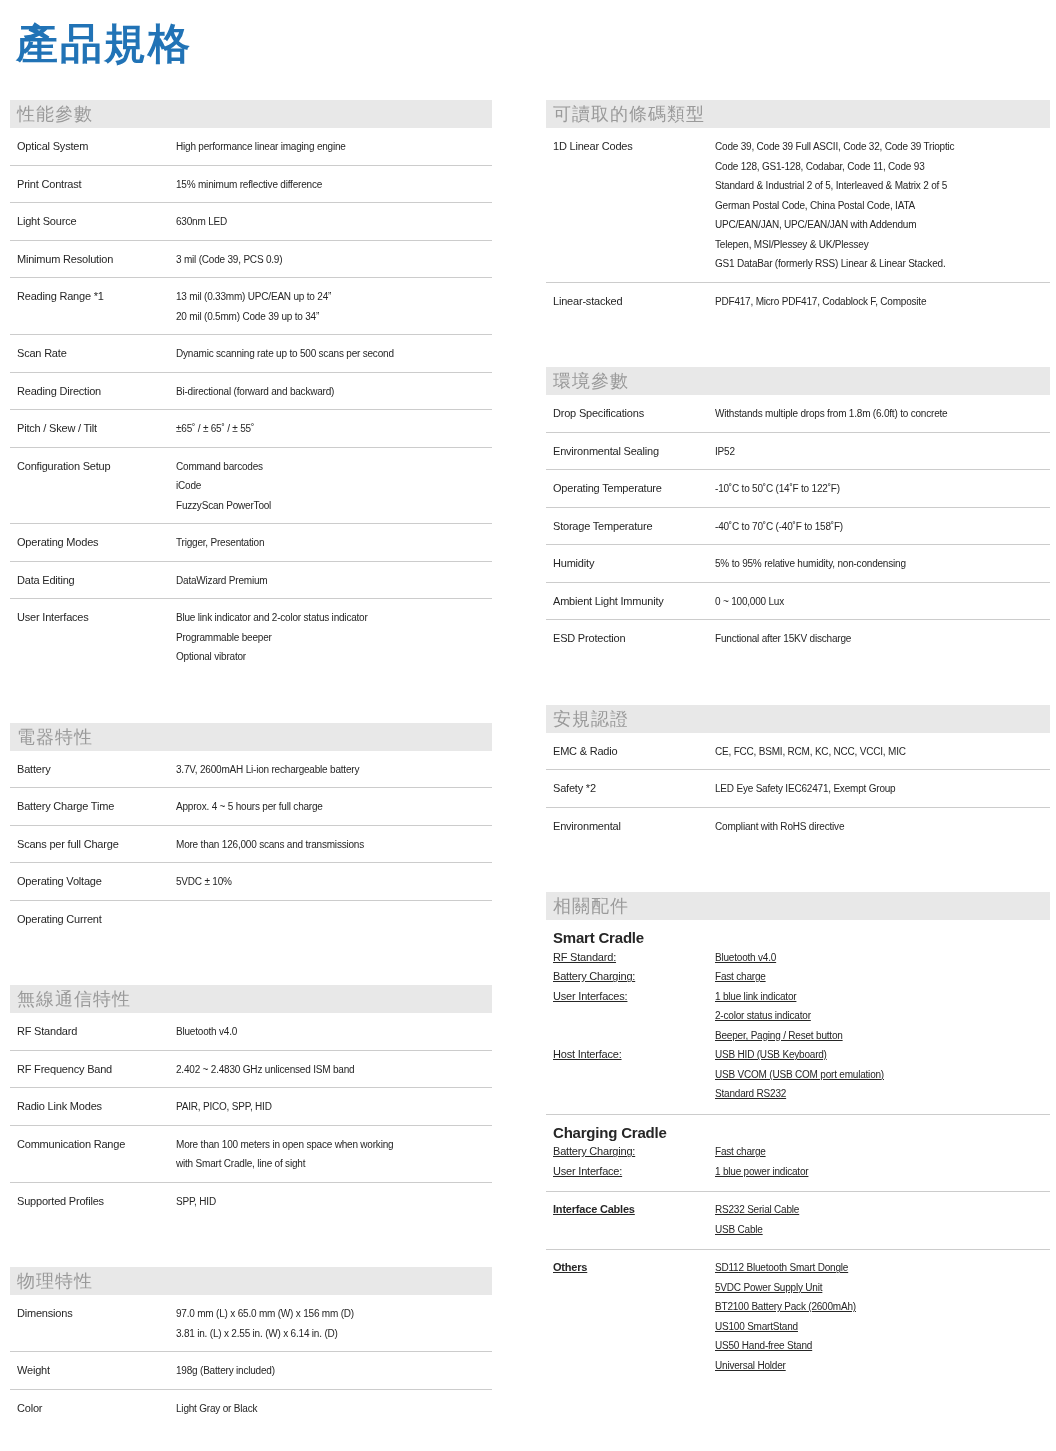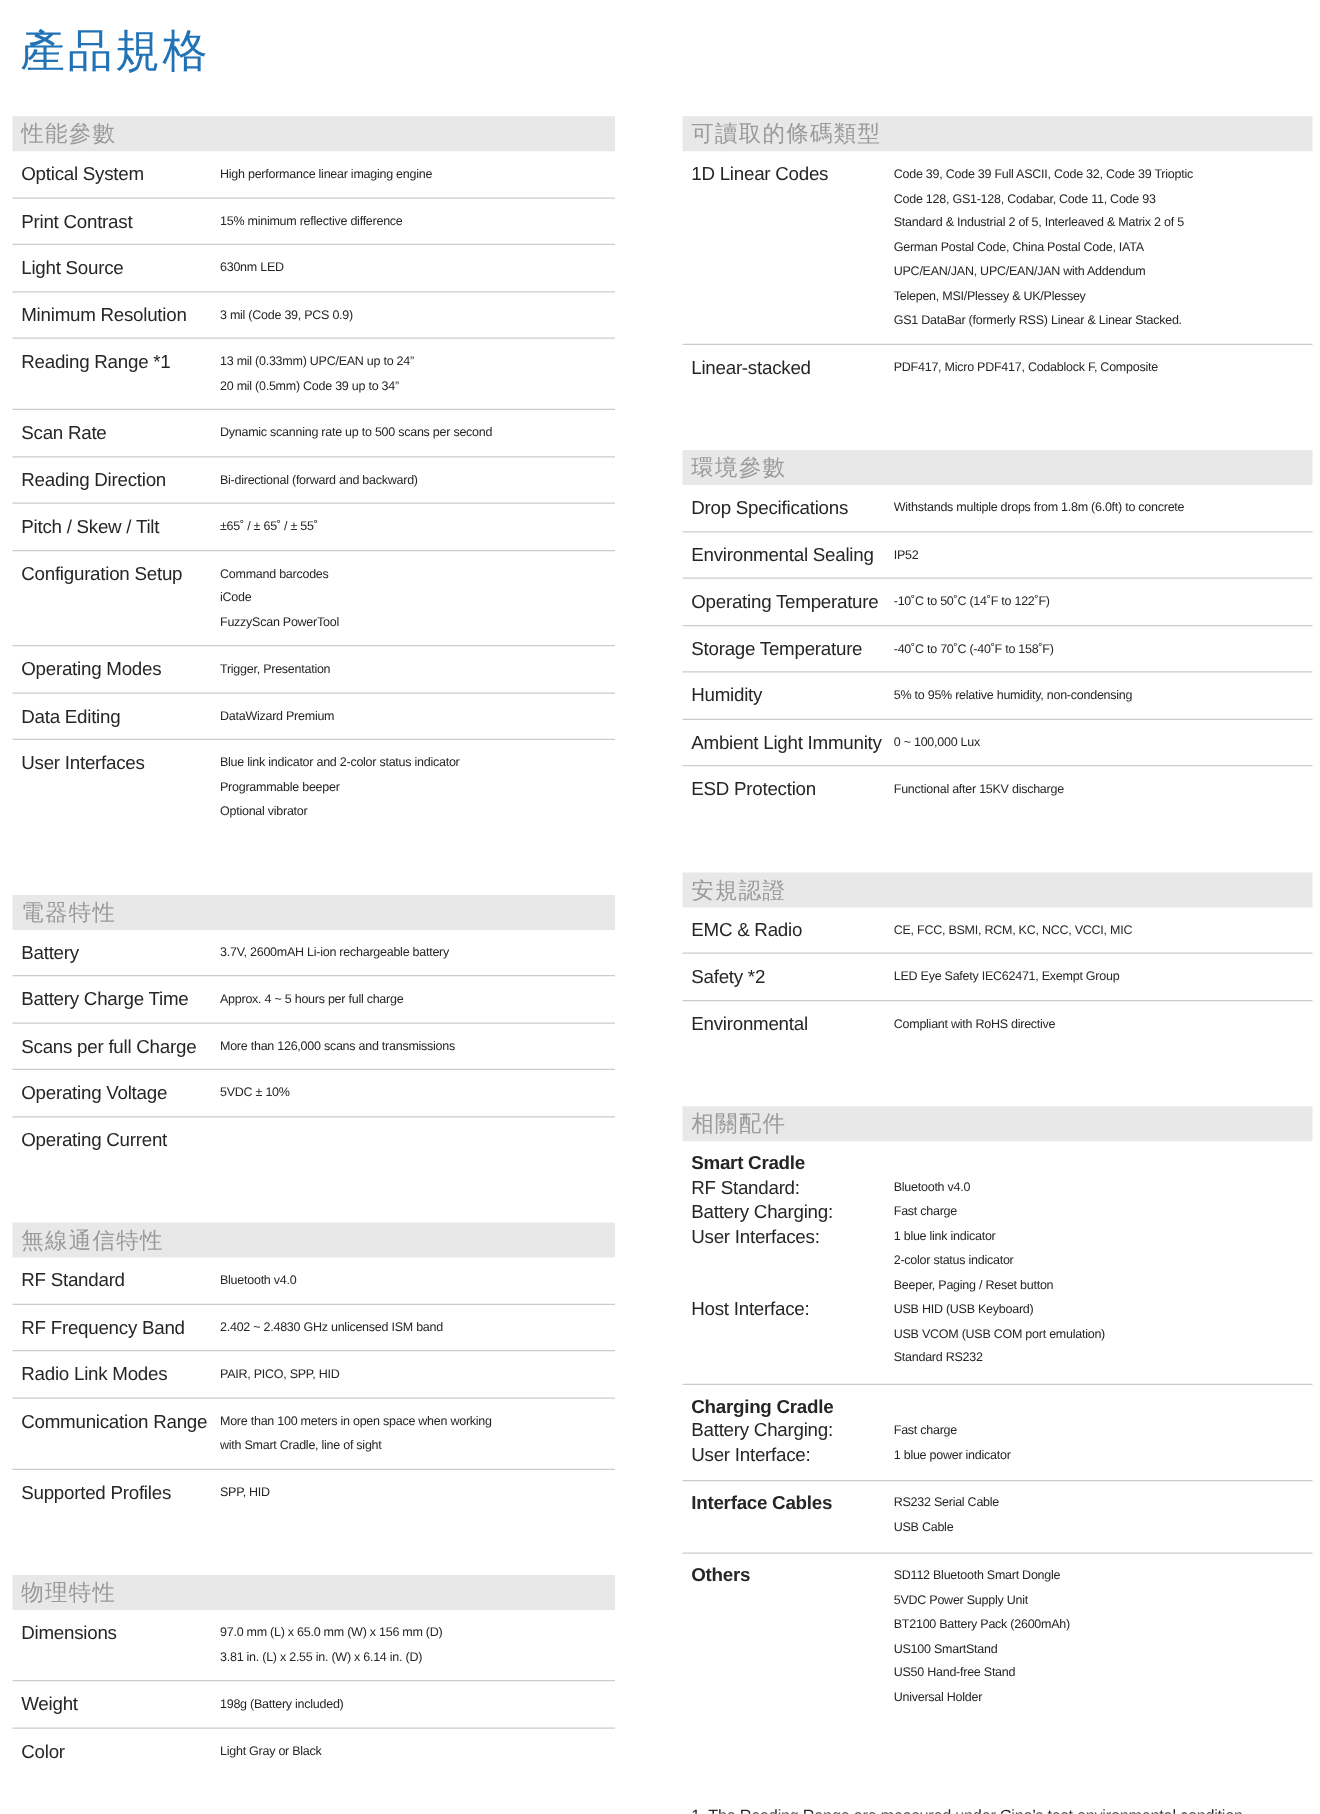--- a/index.html
+++ b/index.html
@@ -10,46 +10,46 @@
     --divider:#cccccc;
   }
   *{box-sizing:border-box;}
   html,body{margin:0;padding:0;}
   body{
     width:1056px;height:1451px;background:#ffffff;overflow:hidden;
     font-family:"Liberation Sans","DejaVu Sans",sans-serif;color:var(--text);
   }
   .page{padding:14px 6px 0 10px;}
   .title{
-    color:var(--accent);font-size:36px;font-weight:normal;letter-spacing:2px;
+    color:var(--accent);font-size:42px;font-weight:bold;letter-spacing:2px;
     margin:6px 0 32px 6px;line-height:1.15;
   }
   .cols{display:flex;gap:54px;align-items:flex-start;}
   .col-left{width:482px;flex:none;}
   .col-right{width:504px;flex:none;}
   .section + .section{margin-top:48px;}
   .sec-heading{
     height:28px;background:var(--heading-bg);color:var(--heading-fg);
     font-size:18px;letter-spacing:1px;display:flex;align-items:center;
     padding:0 7px;
   }
   .spec-row{display:flex;padding:9px 0 8px 7px;}
   .spec-row + .spec-row{border-top:1px solid var(--divider);}
   .spec-label{
-    width:159px;flex:none;font-size:15px;line-height:19.5px;
+    width:159px;flex:none;font-size:11px;line-height:19.5px;
     letter-spacing:-0.2px;padding-right:6px;
   }
   .col-right .spec-label{width:162px;}
   .spec-value{flex:1;font-size:10px;letter-spacing:-0.2px;}
   .vline{line-height:19.5px;white-space:nowrap;}
   .bold{font-weight:bold;}
   .acc-group{padding:8px 0 10px 7px;}
   .acc-group + .acc-group{border-top:1px solid var(--divider);}
   .group-title{font-weight:bold;font-size:15px;line-height:19.5px;letter-spacing:-0.2px;}
-  .acc-row{display:flex;}
+  .acc-row{display:flex;text-decoration:underline;}
   .acc-row .spec-label{width:162px;}
   .footnotes{margin-top:64px;padding-left:7px;font-size:13px;line-height:22.5px;letter-spacing:-0.2px;}
 </style>
 </head>
 <body>
 
 <div class="page">
   <h1 class="title">產品規格</h1>
   <div class="cols">
     <div class="col col-left" id="col-left">

